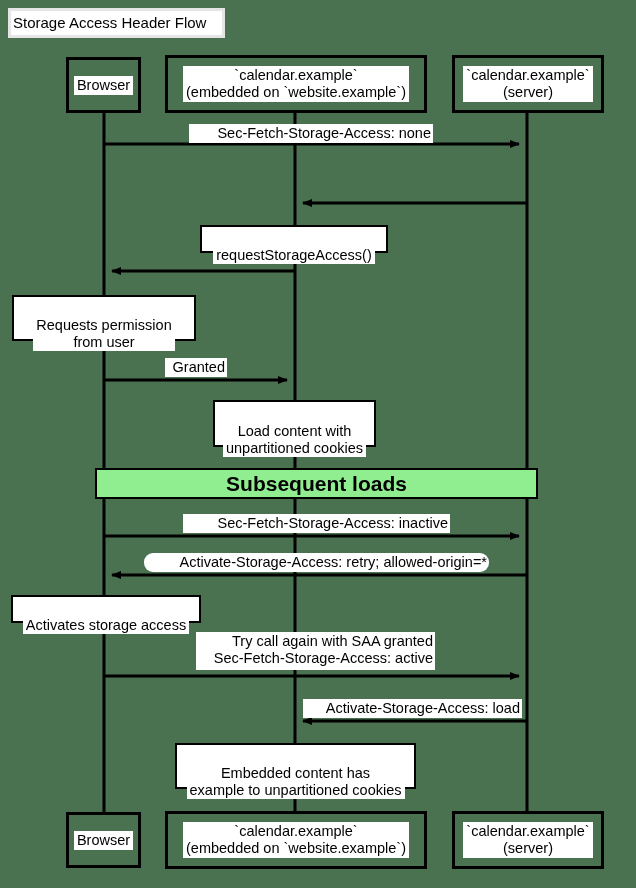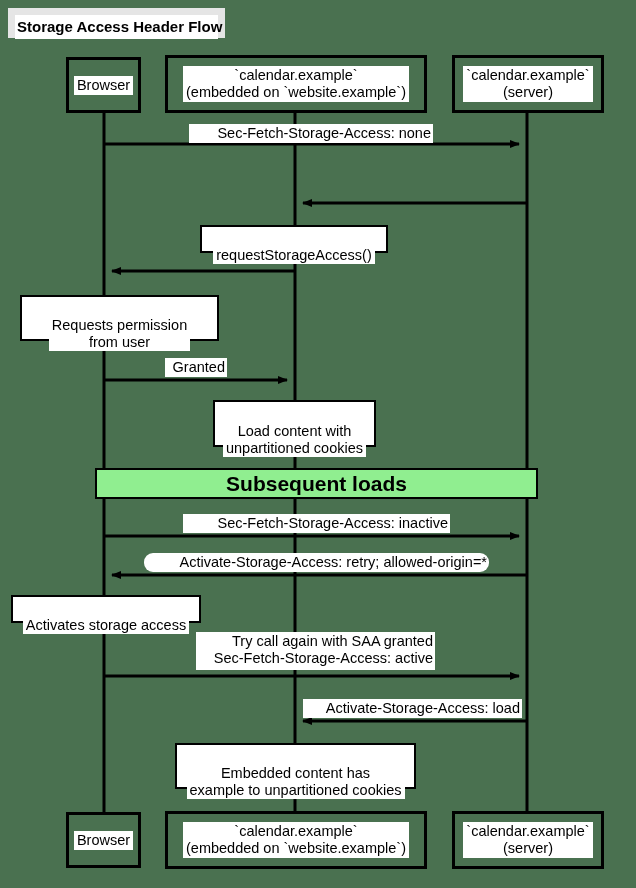--- a/index.html
+++ b/index.html
@@ -31,24 +31,23 @@
     background: #ffffff;
     color: #000000;
     font-size: 14.5px;
     line-height: 17px;
     text-align: center;
     white-space: pre;
     box-sizing: border-box;
   }
   .titlebox {
     position: absolute;
-    border: 7px solid #e5e5e5;
+    border: 3px solid #e5e5e5;
     background: transparent;
     box-sizing: border-box;
-    font-weight: bold;
   }
   .titlebox > .lbl {
     position: static;
     display: block;
     padding: 1px 2px;
   }
   .pbox {
     position: absolute;
     border: 3px solid #000000;
     background: transparent;
@@ -149,21 +148,21 @@
     <span class="lbl"><span>`calendar.example`</span><br><span>(server)</span></span>
   </div>
 
   <div class="msglbl" style="left:189px; top:124px; width:244px; height:19px;">Sec-Fetch-Storage-Access: none</div>
 
 
   <div class="notebox" style="left:200px; top:225px; width:188px; height:28px;">
     <span class="lbl">requestStorageAccess()</span>
   </div>
 
-  <div class="notebox" style="left:20px; top:295px; width:199px; height:46px;">
+  <div class="notebox" style="left:12px; top:295px; width:184px; height:46px;">
     <span class="lbl">Requests permission
 from user</span>
   </div>
 
   <div class="msglbl" style="left:165px; top:358px; width:62px; height:19px;">Granted</div>
 
   <div class="notebox" style="left:213px; top:400px; width:163px; height:47px;">
     <span class="lbl">Load content with
 unpartitioned cookies</span>
   </div>

